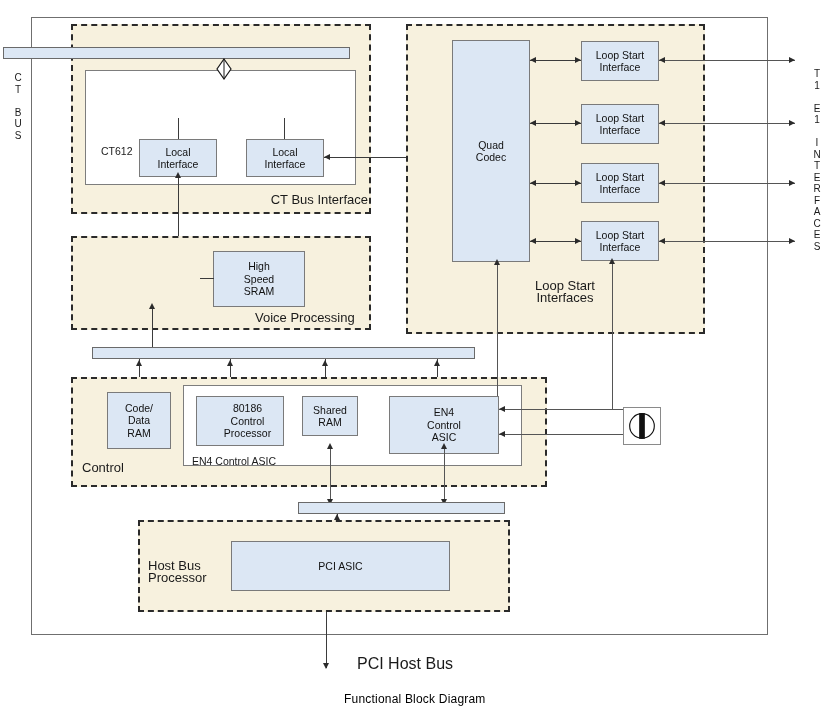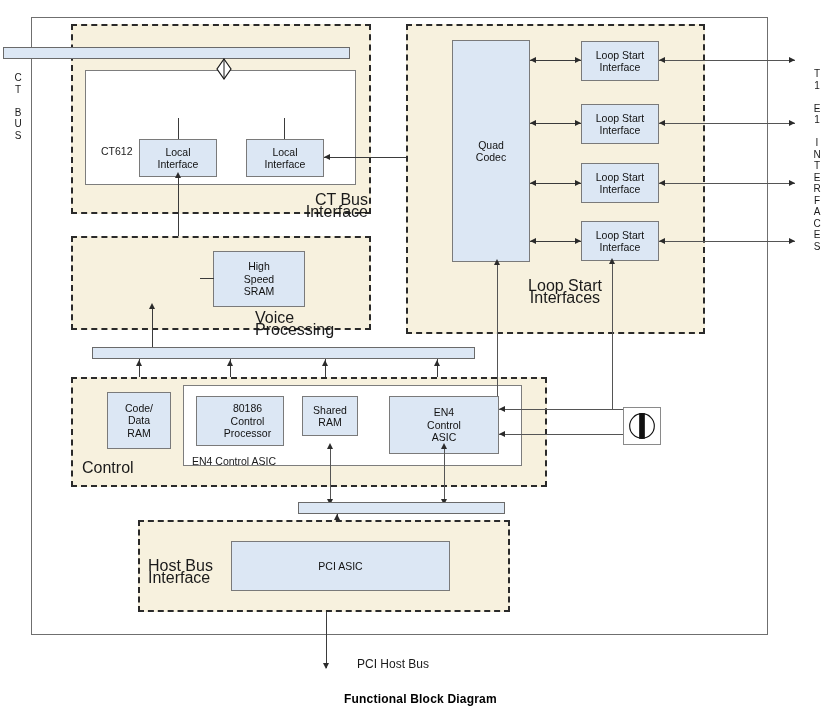--- a/index.html
+++ b/index.html
@@ -28,21 +28,21 @@
     background: transparent;
   }
 
   
   .region {
     border: 2px dashed #2a2a2a;
     background: #f7f1de;
   }
   .region-label {
     position: absolute;
-    font-size: 16px;
+    font-size: 13px;
     line-height: 12px;
     color: #1a1a1a;
     white-space: pre-line;
     text-align: center;
   }
 
   
   .subbox {
     border: 1.5px solid #7d7d7d;
     background: #ffffff;
@@ -97,28 +97,28 @@
     letter-spacing: 0px;
     color: #1a1a1a;
     text-align: center;
     white-space: pre-line;
   }
 
   
   .caption {
     position: absolute;
     font-size: 12px;
-    font-weight: bold;
+    font-weight: normal;
     color: #000000;
     letter-spacing: 0.2px;
   }
 
   .plain-label {
     position: absolute;
-    font-size: 12px;
+    font-size: 16px;
     line-height: 12px;
     color: #1a1a1a;
     white-space: pre-line;
   }
 
   
   .connector-sym {
     border: 1.5px solid #8a8a8a;
     background: #ffffff;
   }
@@ -251,21 +251,21 @@
   <div class="abs arrow arrow-down" style="left:441px; top:499px;"></div>
 
   <div class="abs busbar" style="left:298px; top:502px; width:207px; height:12px;"></div>
 
   <div class="abs line-v" style="left:337px; top:514px; height:26px;"></div>
   <div class="abs arrow arrow-up" style="left:334px; top:514px;"></div>
   <div class="abs arrow arrow-down" style="left:334px; top:536px;"></div>
 
   <div class="abs region" style="left:138px; top:520px; width:372px; height:92px;"></div>
   <div class="region-label" style="left:148px; top:560px; text-align:left;">Host Bus
-Interface</div>
+Processor</div>
 
   <div class="abs block" style="left:231px; top:541px; width:219px; height:50px;">PCI ASIC</div>
 
   <div class="abs line-v" style="left:326px; top:612px; height:56px;"></div>
   <div class="abs arrow arrow-down" style="left:323px; top:663px;"></div>
   <div class="plain-label" style="left:357px; top:658px;">PCI Host Bus</div>
 
   <div class="abs region" style="left:406px; top:24px; width:299px; height:310px;"></div>
   <div class="region-label" style="left:510px; top:280px; width:110px; text-align:center;">Loop Start
 Interfaces</div>

